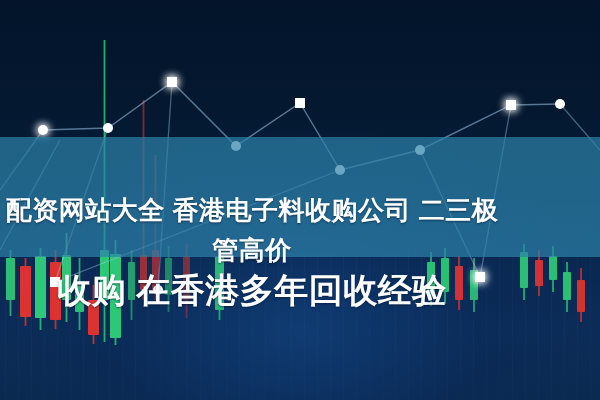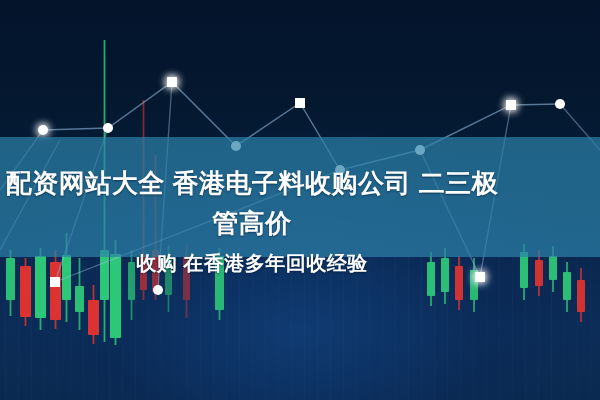--- a/index.html
+++ b/index.html
@@ -35,24 +35,25 @@
   }
 
   .headline{
     position:absolute;left:0;width:504px;
     text-align:center;
     color:#ffffff;
     font-weight:bold;
     letter-spacing:.5px;
     text-shadow:0 1px 2px rgba(0,20,45,.55);
     line-height:40px;
+    margin-top:27px;
   }
   .hl-line{display:block;}
   .hl1{font-size:26px;}
-  .hl2{font-size:20px;}
+  .hl2{font-size:34px;}
 </style>
 </head>
 <body>
 
 <div id="stage">
 
   <div class="layer"></div>
 
   <svg class="layer" id="candles-svg" viewBox="0 0 600 400" preserveAspectRatio="none">
       <defs>

